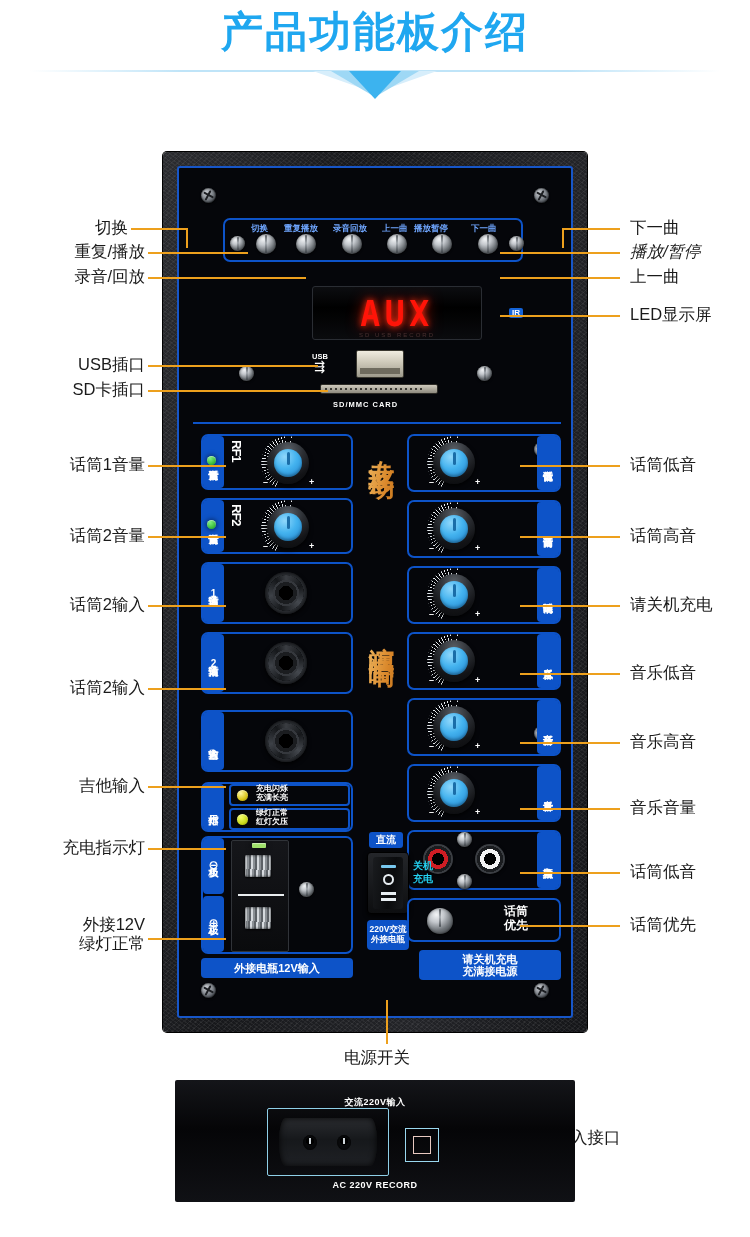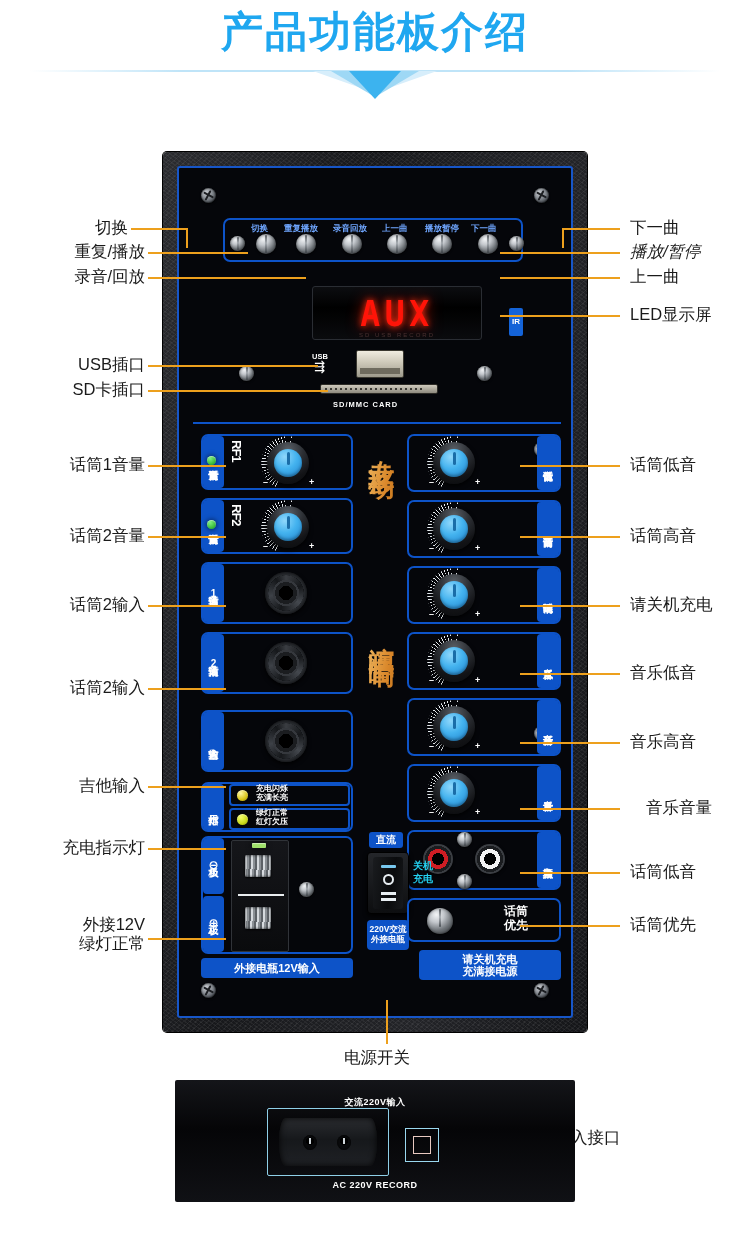--- a/index.html
+++ b/index.html
@@ -122,21 +122,21 @@
     text-shadow:0 0 7px #ff2a10, 0 0 16px rgba(255,40,10,.75);
     transform:scaleX(.92);
   }
   .led-sub {
     position:absolute; bottom:1px; left:0; width:100%;
     text-align:center; font-size:6px; color:#4a3030; letter-spacing:2px;
   }
   .ir-badge {
     position:absolute; background:#1463d8; color:#fff;
     font-size:8px; font-weight:bold; border-radius:2px;
-    padding:10px 3px; line-height:1;
+    padding:1px 3px; line-height:1;
   }
 
   
   .usb-port {
     position:absolute;
     background:linear-gradient(#f0ece0,#cdc8b8 45%,#9e9a8c);
     border:1px solid #3a3830; border-radius:2px;
   }
   .usb-port::after {
     content:""; position:absolute; left:3px; right:3px; bottom:3px; height:6px;
@@ -344,21 +344,21 @@
       <div class="screw" style="left:22px; top:558px;"></div>
       <div class="screw" style="right:22px; top:558px;"></div>
       <div class="screw" style="left:22px; bottom:18px;"></div>
       <div class="screw" style="right:22px; bottom:18px;"></div>
 
       <div class="blout" style="left:44px; top:50px; width:300px; height:44px;"></div>
       <div class="btnstrip-label" style="left:72px;  top:55px;">切换</div>
       <div class="btnstrip-label" style="left:105px; top:55px;">重复播放</div>
       <div class="btnstrip-label" style="left:154px; top:55px;">录音回放</div>
       <div class="btnstrip-label" style="left:203px; top:55px;">上一曲</div>
-      <div class="btnstrip-label" style="left:246px; top:55px;">播放暂停</div>
+      <div class="btnstrip-label" style="left:235px; top:55px;">播放暂停</div>
       <div class="btnstrip-label" style="left:292px; top:55px;">下一曲</div>
 
       <div class="pbtn sm" style="left:51px;  top:68px;"></div>
       <div class="pbtn" style="left:77px;  top:66px;"></div>
       <div class="pbtn" style="left:117px; top:66px;"></div>
       <div class="pbtn" style="left:163px; top:66px;"></div>
       <div class="pbtn" style="left:208px; top:66px;"></div>
       <div class="pbtn" style="left:253px; top:66px;"></div>
       <div class="pbtn" style="left:299px; top:66px;"></div>
       <div class="pbtn sm" style="left:330px; top:68px;"></div>
@@ -600,21 +600,21 @@
 
   <div class="ann r" style="left:630px; top:218px;">下一曲</div>
   <div class="ann r" style="left:630px; top:242px;font-style:italic;">播放/暂停</div>
   <div class="ann r" style="left:630px; top:267px;">上一曲</div>
   <div class="ann r" style="left:630px; top:305px;">LED显示屏</div>
   <div class="ann r" style="left:630px; top:455px;">话筒低音</div>
   <div class="ann r" style="left:630px; top:526px;">话筒高音</div>
   <div class="ann r" style="left:630px; top:595px;">请关机充电</div>
   <div class="ann r" style="left:630px; top:663px;">音乐低音</div>
   <div class="ann r" style="left:630px; top:732px;">音乐高音</div>
-  <div class="ann r" style="left:630px; top:798px;margin-left:16px;">音乐音量</div>
+  <div class="ann r" style="left:630px; top:798px;">音乐音量</div>
   <div class="ann r" style="left:630px; top:862px;">话筒低音</div>
   <div class="ann r" style="left:630px; top:915px;">话筒优先</div>
 
   <div class="ann" style="left:344px; top:1048px;">电源开关</div>
   <div class="ann" style="left:505px; top:1128px;">交流电输入接口</div>
 
   <div class="ac-panel">
     <div class="ac-txt" style="top:16px;">交流220V输入</div>
     <div class="ac-outline" style="left:92px; top:28px; width:122px; height:68px;"></div>
     <div class="ac-socket" style="left:104px; top:38px; width:98px; height:48px;">

